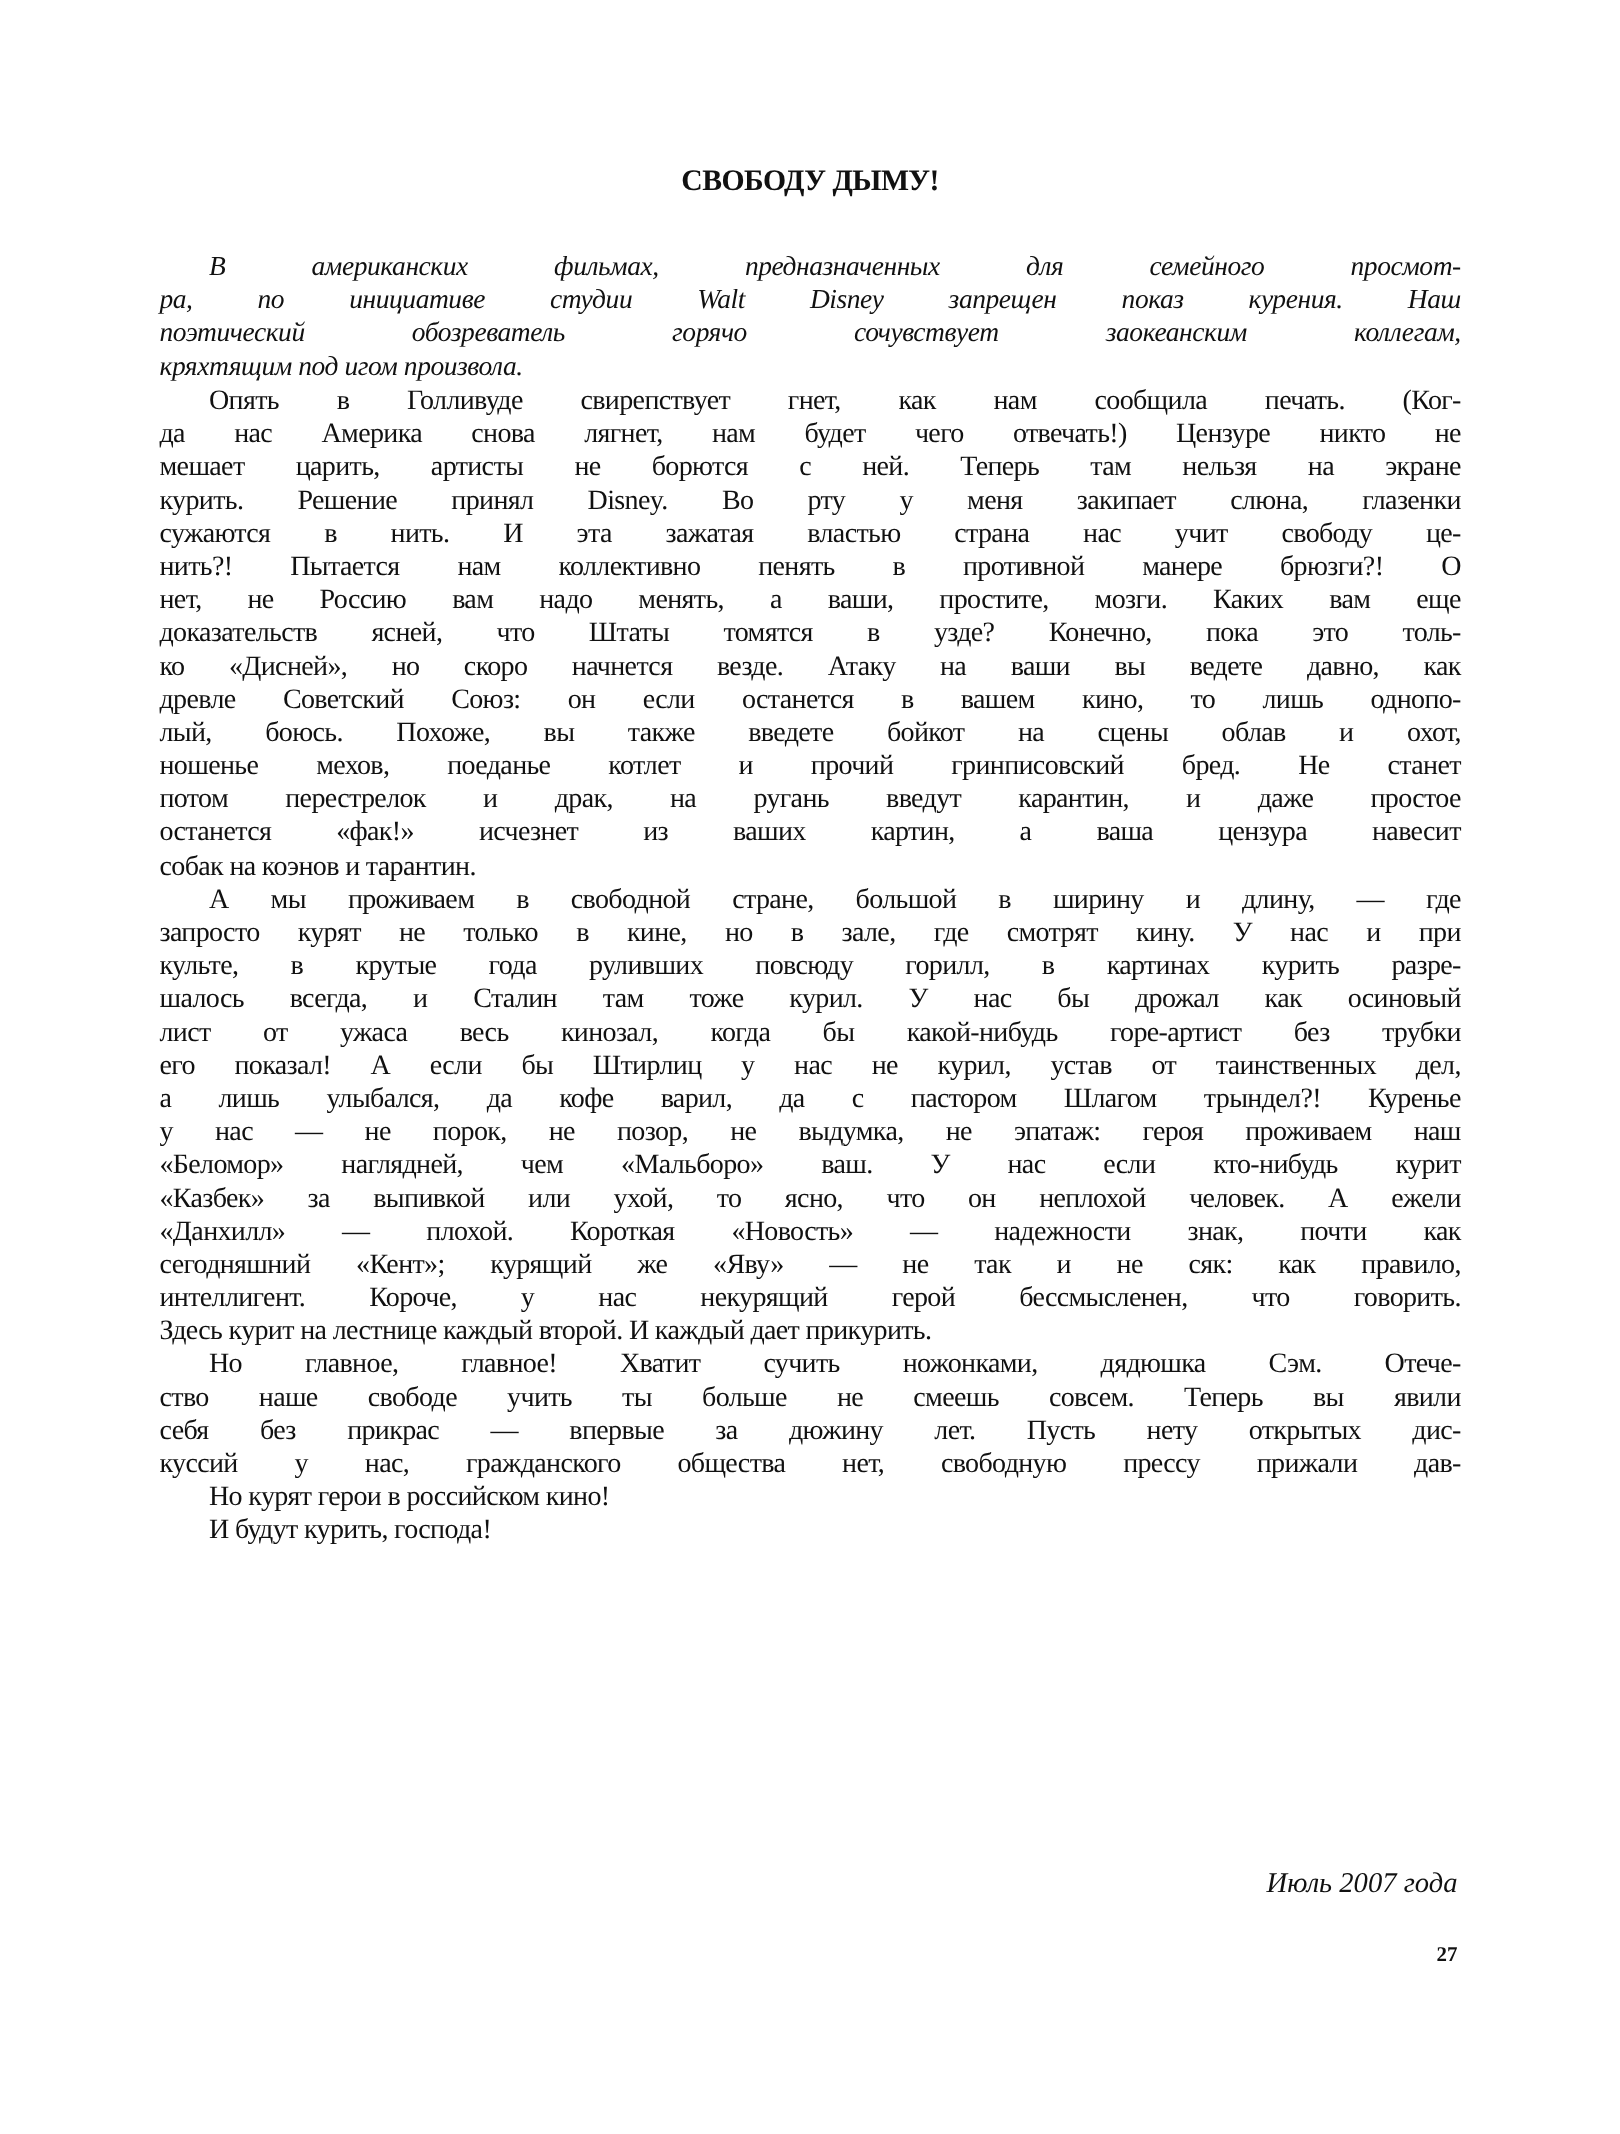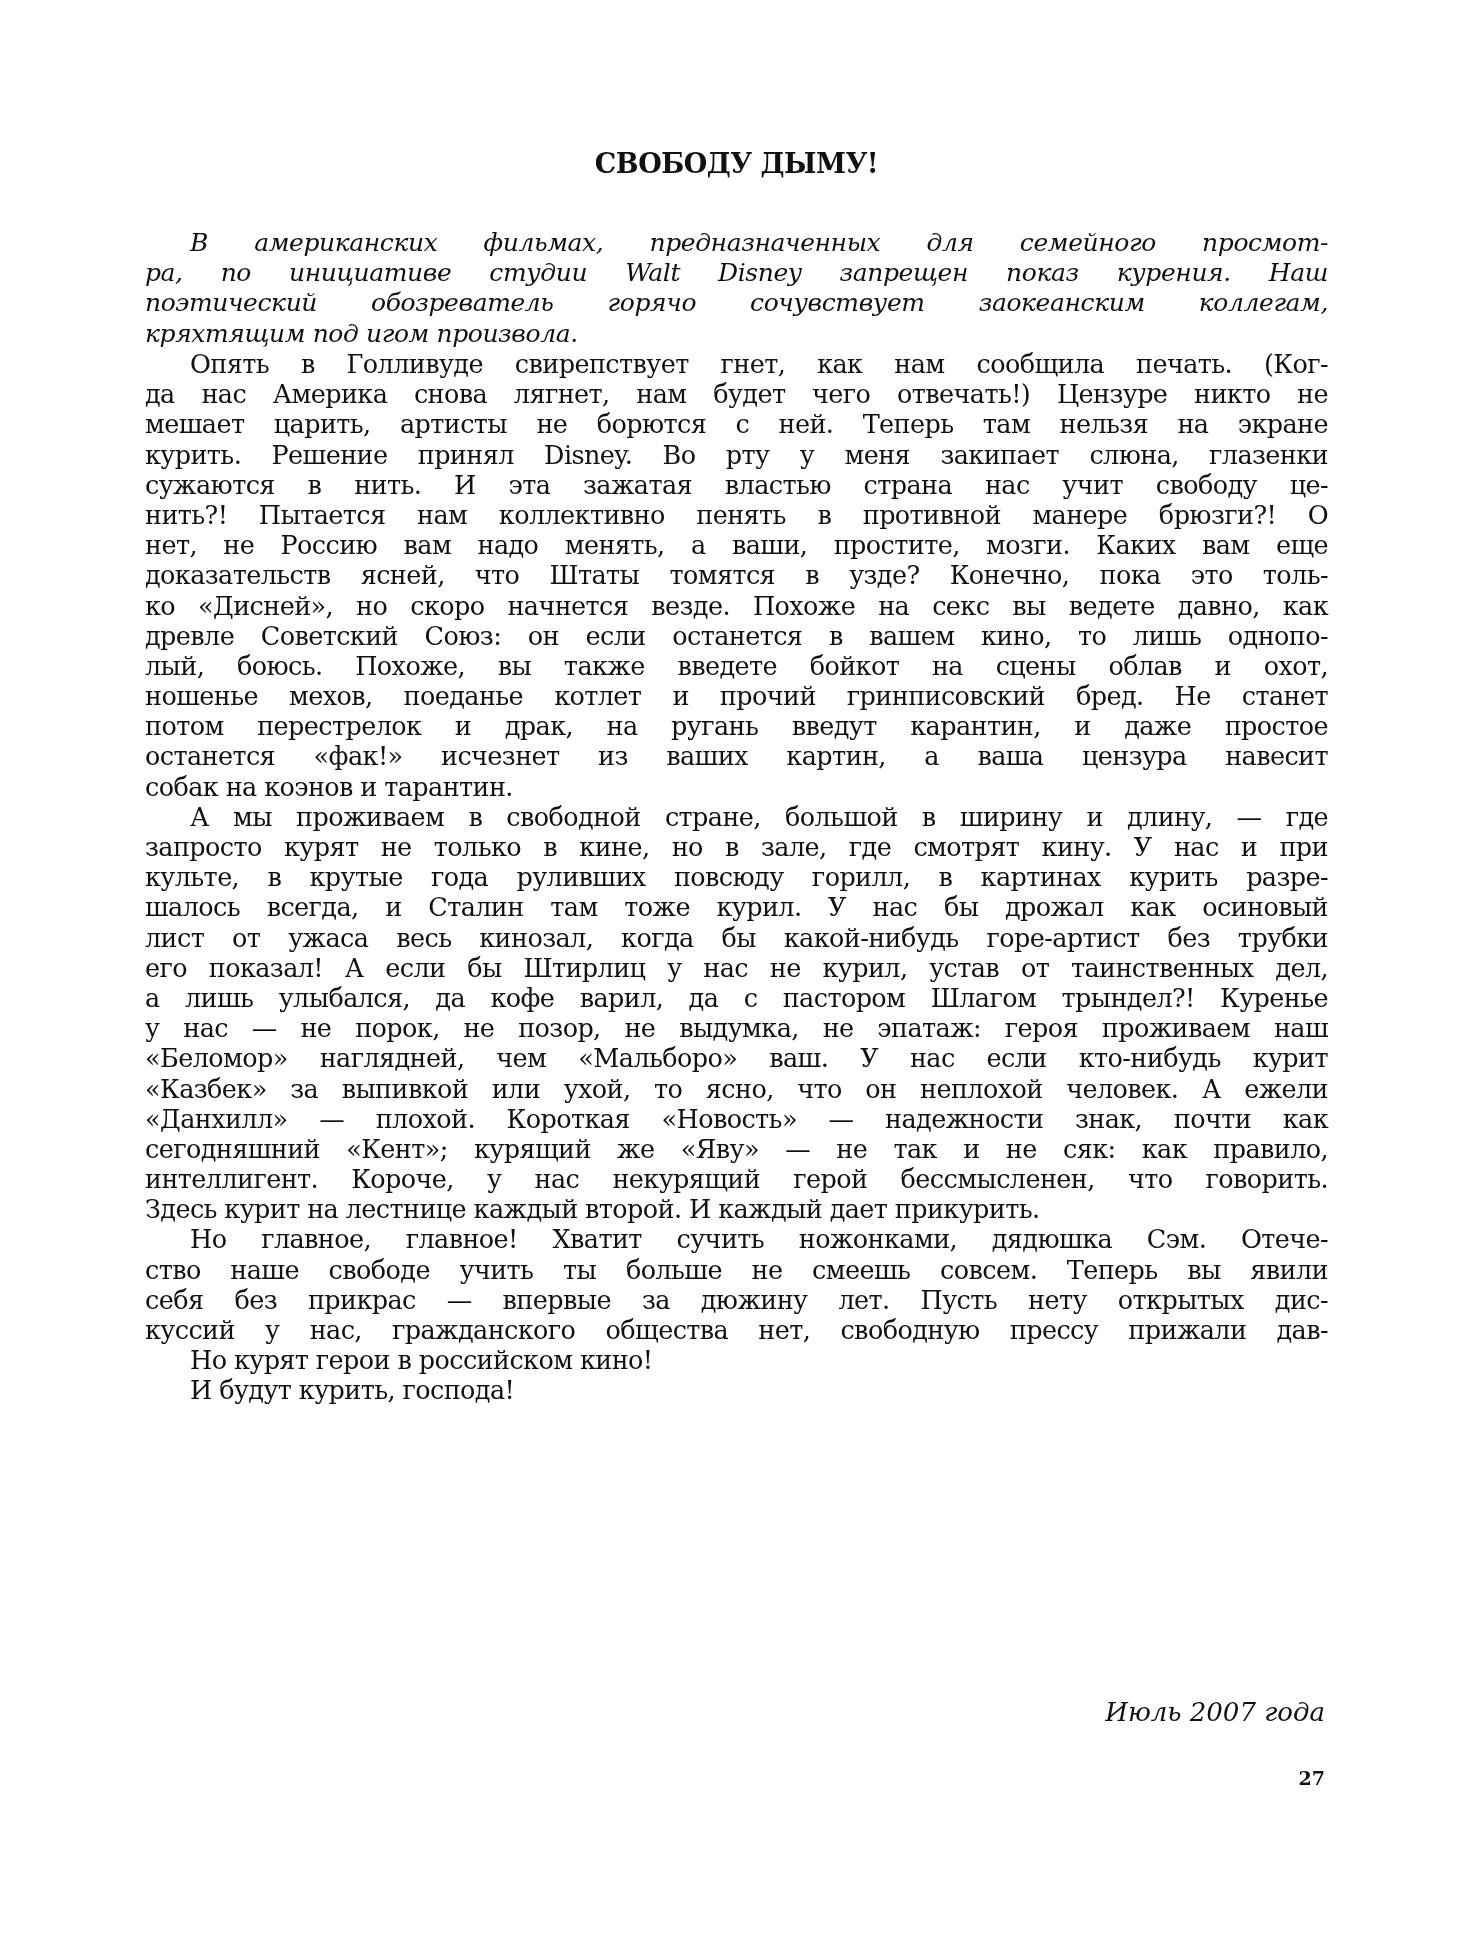--- a/index.html
+++ b/index.html
@@ -1,21 +1,21 @@
 <!DOCTYPE html>
 <html><head>
 <meta charset="utf-8">
 <style>
   html, body { margin: 0; padding: 0; background: #ffffff; }
   body {
     width: 1473px; height: 1940px; position: relative; overflow: hidden;
     font-family: "DejaVu Serif", "Liberation Serif", serif;
     color: #111111;
   }
-  .page { position: absolute; left: 0; top: 0; width: 1473px; height: 1556px; }
+  .page { position: absolute; left: 0; top: 0; width: 1473px; height: 1556px; font-family: Liberation Serif, serif; }
   .title {
     position: absolute; left: 0; width: 1473px; top: 146px;
     text-align: center; font-weight: bold; font-size: 27px;
     letter-spacing: -0.5px; line-height: 36px;
   }
   .block { position: absolute; left: 145px; width: 1183px; }
   .line {
     display: block; height: 30.2px; line-height: 30.2px;
     font-size: 25.5px; white-space: nowrap; text-align: justify;
     text-align-last: justify; letter-spacing: -0.6px;
@@ -49,21 +49,21 @@
 
   <div class="block body" id="body-block">
       <span class="line indent">Опять в Голливуде свирепствует гнет, как нам сообщила печать. (Ког-</span>
       <span class="line">да нас Америка снова лягнет, нам будет чего отвечать!) Цензуре никто не</span>
       <span class="line">мешает царить, артисты не борются с ней. Теперь там нельзя на экране</span>
       <span class="line">курить. Решение принял Disney. Во рту у меня закипает слюна, глазенки</span>
       <span class="line">сужаются в нить. И эта зажатая властью страна нас учит свободу це-</span>
       <span class="line">нить?! Пытается нам коллективно пенять в противной манере брюзги?! О</span>
       <span class="line">нет, не Россию вам надо менять, а ваши, простите, мозги. Каких вам еще</span>
       <span class="line">доказательств ясней, что Штаты томятся в узде? Конечно, пока это толь-</span>
-      <span class="line">ко «Дисней», но скоро начнется везде. Похоже на секс вы ведете давно, как</span>
+      <span class="line">ко «Дисней», но скоро начнется везде. Атаку на ваши вы ведете давно, как</span>
       <span class="line">древле Советский Союз: он если останется в вашем кино, то лишь однопо-</span>
       <span class="line">лый, боюсь. Похоже, вы также введете бойкот на сцены облав и охот,</span>
       <span class="line">ношенье мехов, поеданье котлет и прочий гринписовский бред. Не станет</span>
       <span class="line">потом перестрелок и драк, на ругань введут карантин, и даже простое</span>
       <span class="line">останется «фак!» исчезнет из ваших картин, а ваша цензура навесит</span>
       <span class="line last">собак на коэнов и тарантин.</span>
       <span class="line indent">А мы проживаем в свободной стране, большой в ширину и длину, — где</span>
       <span class="line">запросто курят не только в кине, но в зале, где смотрят кину. У нас и при</span>
       <span class="line">культе, в крутые года руливших повсюду горилл, в картинах курить разре-</span>
       <span class="line">шалось всегда, и Сталин там тоже курил. У нас бы дрожал как осиновый</span>

